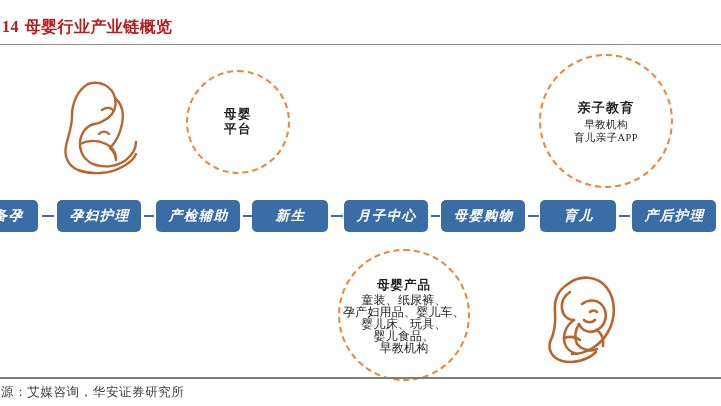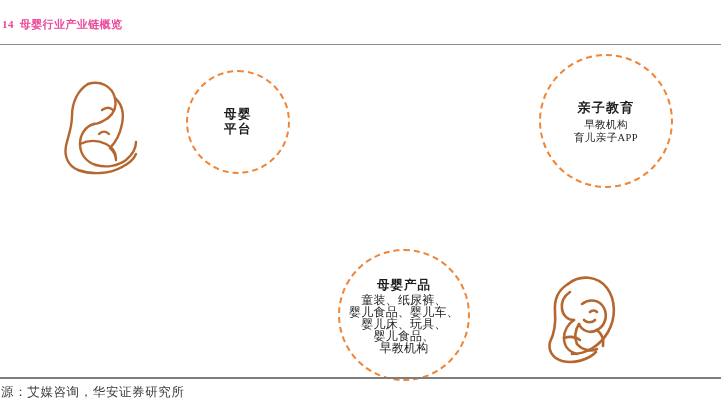--- a/index.html
+++ b/index.html
@@ -22,25 +22,25 @@
     position: absolute;
     left: 0;
     top: 0;
     width: 721px;
     height: 46px;
   }
   #header-title {
     position: absolute;
     left: 2px;
     top: 17px;
-    font-size: 11px;
+    font-size: 16px;
     font-weight: bold;
     letter-spacing: 0.4px;
     white-space: nowrap;
-    color: #ec4899;
+    color: #b91c1c;
   }
   #header-title .num {
     font-family: "Liberation Serif", "DejaVu Serif", serif;
     margin-right: 6px;
   }
   #header-rule {
     position: absolute;
     left: 0;
     top: 44px;
     width: 721px;
@@ -233,25 +233,49 @@
     <div class="c-title">母婴</div>
     <div class="c-title">平台</div>
   </div>
 
   <div id="circle-education" class="dcircle">
     <div class="c-title">亲子教育</div>
     <div class="c-line">早教机构</div>
     <div class="c-line">育儿亲子APP</div>
   </div>
 
+  <div id="chain">
+    <div class="chain-box" style="left:-22px; width:60px;">备孕</div>
+    <div class="chain-connector" style="left:42px; width:12px;"></div>
+
+    <div class="chain-box" style="left:57px; width:84px;">孕妇护理</div>
+    <div class="chain-connector" style="left:144px; width:10px;"></div>
+
+    <div class="chain-box" style="left:156px; width:84px;">产检辅助</div>
+    <div class="chain-connector" style="left:243px; width:11px;"></div>
+
+    <div class="chain-box" style="left:252px; width:76px;">新生</div>
+    <div class="chain-connector" style="left:331px; width:12px;"></div>
+
+    <div class="chain-box" style="left:344px; width:84px;">月子中心</div>
+    <div class="chain-connector" style="left:431px; width:9px;"></div>
+
+    <div class="chain-box" style="left:441px; width:84px;">母婴购物</div>
+    <div class="chain-connector" style="left:528px; width:11px;"></div>
+
+    <div class="chain-box" style="left:540px; width:76px;">育儿</div>
+    <div class="chain-connector" style="left:619px; width:11px;"></div>
+
+    <div class="chain-box" style="left:632px; width:84px;">产后护理</div>
+  </div>
 
   <div id="circle-products" class="dcircle">
     <div class="c-title">母婴产品</div>
     <div class="c-line">童装、纸尿裤、</div>
-    <div class="c-line">婴儿食品、婴儿车、</div>
+    <div class="c-line">孕产妇用品、婴儿车、</div>
     <div class="c-line">婴儿床、玩具、</div>
     <div class="c-line">婴儿食品、</div>
     <div class="c-line">早教机构</div>
   </div>
 
   <svg id="illus-mother-baby" class="illus" viewBox="0 0 92 106" aria-hidden="true">
     <g fill="none" stroke="#b5672f" stroke-width="2.6" stroke-linecap="round" stroke-linejoin="round">
       <path d="M34 16 C46 6 64 8 73 20 C82 32 82 50 74 64 C66 78 52 86 38 86"></path>
       <path d="M34 16 C24 22 20 32 21 44 C22 56 20 66 16 74"></path>
       <path d="M16 74 C14 82 18 90 28 93 C40 96 54 92 62 84"></path>

